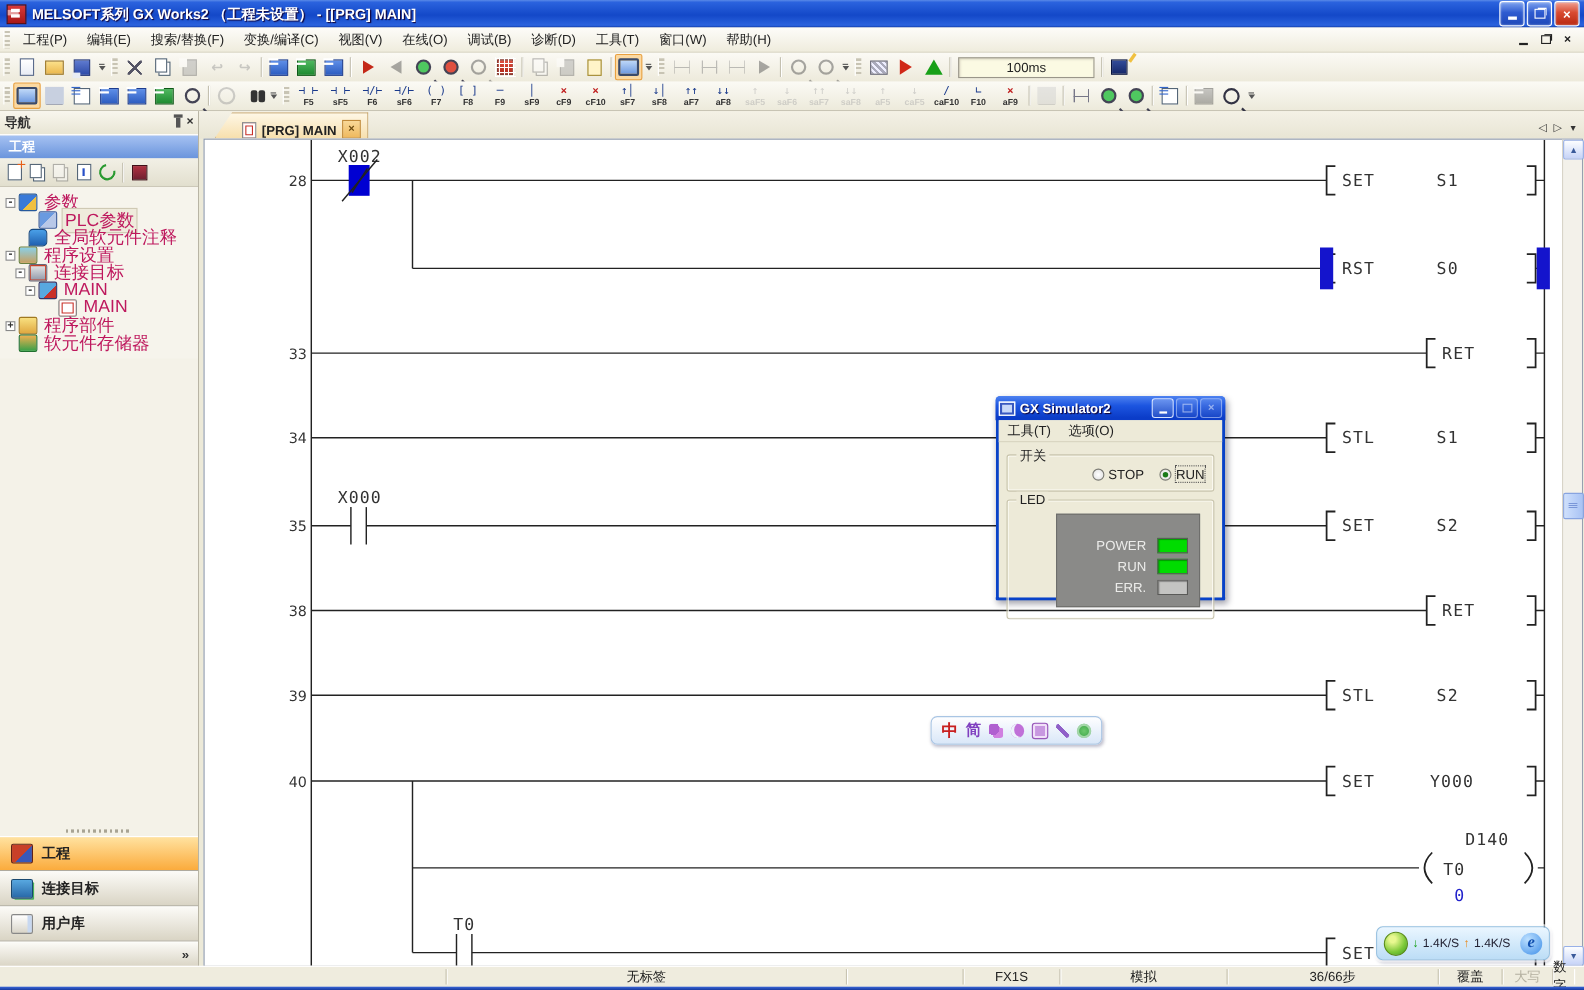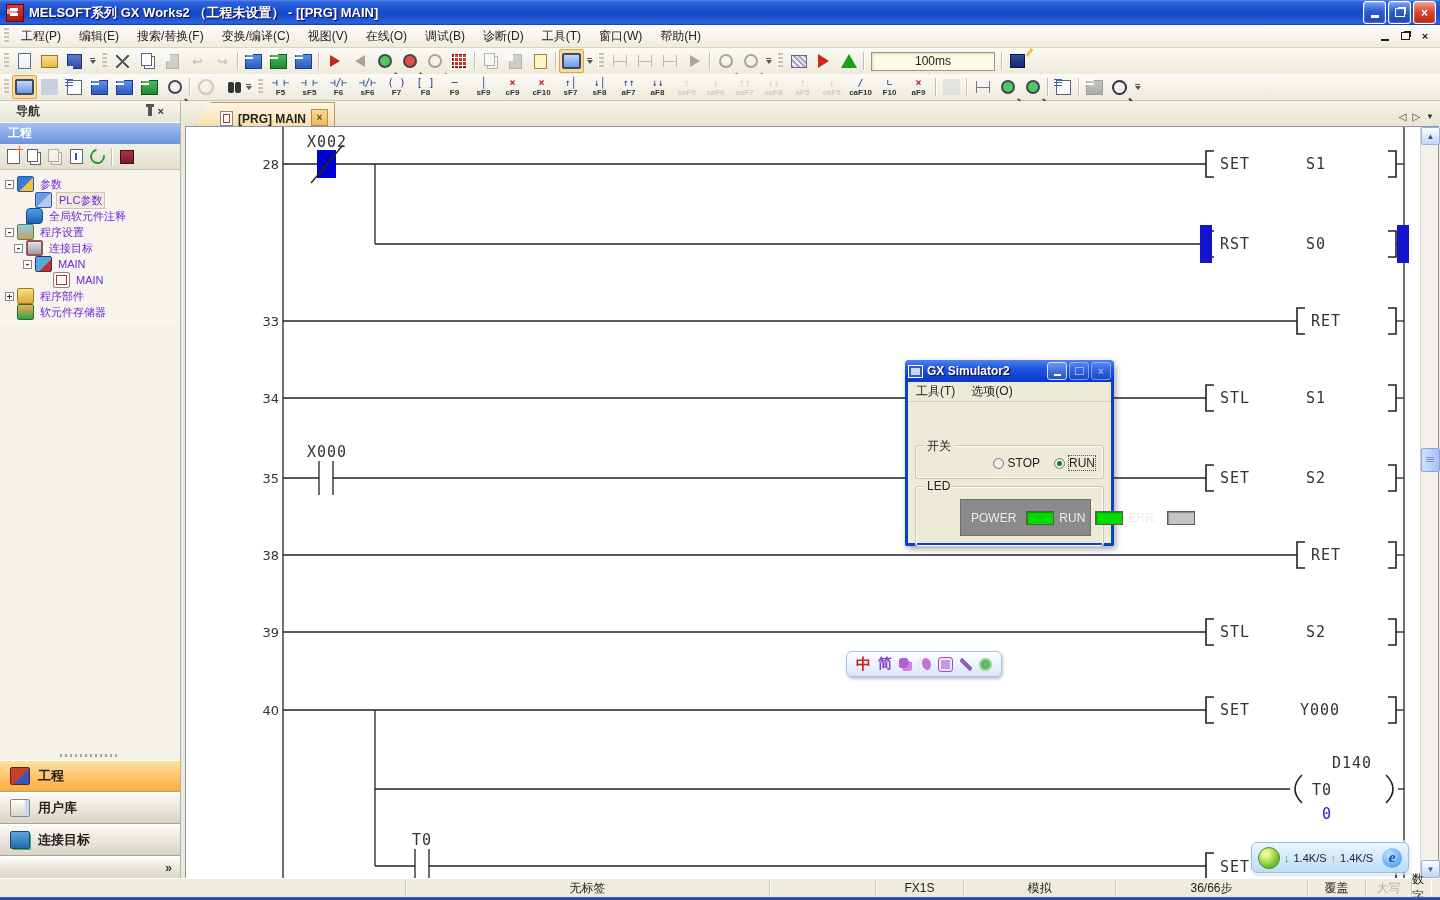--- a/index.html
+++ b/index.html
@@ -79,21 +79,21 @@
   .b-zoom::after{content:"";position:absolute;right:-4px;bottom:-4px;width:7px;height:2px;background:#334;transform:rotate(45deg);}
   #scan-time{width:122px;height:17px;background:#FBFAE3;border:1px solid #9A968A;box-shadow:inset 1px 1px 2px #D8D4C0;
     display:flex;align-items:center;justify-content:center;font-size:12px;margin:0 4px;}
   .fkey{width:27px;height:24px;display:flex;flex-direction:column;align-items:center;justify-content:center;border:1px solid transparent;}
   .fglyph{font-family:"DejaVu Sans Mono",monospace;font-size:10px;line-height:10px;color:#1A3A8C;white-space:nowrap;}
   .fglyph.red{color:#C02020;font-weight:bold;}
   .fklabel{font-size:8px;line-height:9px;color:#333;font-weight:bold;}
   .fkey.dis .fglyph,.fkey.dis .fklabel{color:#AAA69A;}
   
   #navpanel{position:absolute;left:0;top:101px;width:181px;bottom:21px;background:#F4F2E8;border-right:1px solid #B8B4A4;box-sizing:border-box;display:flex;flex-direction:column;}
-  #nav-titlebar{height:21px;display:flex;align-items:center;padding:0 16px;background:linear-gradient(#F8F6EE,#E8E5D4);}
+  #nav-titlebar{height:21px;display:flex;align-items:center;padding:0 4px;background:linear-gradient(#F8F6EE,#E8E5D4);}
   #nav-titlebar .cap{font-weight:bold;color:#333;}
   #nav-titlebar .tools{margin-left:auto;display:flex;gap:6px;align-items:center;}
   .pinico{width:4px;height:9px;background:#555;position:relative;}
   .pinico::after{content:"";position:absolute;left:-2px;top:-3px;width:8px;height:3px;background:#555;}
   .xico{font-size:11px;font-weight:bold;color:#333;line-height:11px;}
   #proj-header{height:21px;background:linear-gradient(#A6C2F2,#6A94DC);color:#fff;font-weight:bold;
     display:flex;align-items:center;padding:0 8px;border-top:1px solid #fff;}
   #nav-toolbar{height:25px;display:flex;align-items:center;gap:3px;padding:0 4px;background:linear-gradient(#F2F0E6,#E2DFCE);border-bottom:1px solid #CCC8B8;}
   .nico{width:18px;height:18px;display:flex;align-items:center;justify-content:center;}
   .n-new{width:11px;height:13px;background:#fff;border:1px solid #567;position:relative;}
@@ -113,21 +113,21 @@
   .ticon{flex:0 0 auto;width:15px;height:14px;margin-right:4px;border-radius:2px;}
   .parameter-icon{background:linear-gradient(135deg,#3A7AD8 55%,#F0C040 55%);border:1px solid #26589A;}
   .plc-parameter-icon{background:linear-gradient(135deg,#6A9AE0 50%,#B8C8E8 50%);border:1px solid #3A5A9A;}
   .comment-icon{background:linear-gradient(#4AA0E8,#2060B0);border:1px solid #164880;border-radius:4px 4px 4px 0;}
   .program-setting-icon{background:linear-gradient(#8AD0E8,#C8A060);border:1px solid #6A8040;}
   .exec-program-icon{background:linear-gradient(#E8E8E8,#9098A8);border:1px solid #667;box-shadow:inset 0 0 0 1px #C84028;}
   .program-block-icon{background:linear-gradient(135deg,#58A8E0 60%,#C83028 60%);border:1px solid #336;}
   .ladder-program-icon{background:#fff;border:1px solid #888;box-shadow:inset 0 0 0 2px #fff,inset 0 0 0 3px #C83028;}
   .program-parts-icon{background:linear-gradient(#F8E080,#E0A840);border:1px solid #A07820;}
   .device-memory-icon{background:linear-gradient(#F0B050,#38A048);border:1px solid #207030;}
-  .tlabel{font-size:11px;color:#6d28d9;padding:0 2px;}
+  .tlabel{font-size:16px;color:#be185d;padding:0 2px;}
   .tlabel.selected{background:#EFEBDC;border:1px solid #CFC9B4;}
   #nav-splitter{margin-top:auto;height:9px;display:flex;align-items:center;justify-content:center;}
   #nav-splitter::after{content:"";width:60px;height:3px;background:repeating-linear-gradient(90deg,#A8A494 0 2px,transparent 2px 5px);}
   .switch-btn{height:30px;display:flex;align-items:center;gap:8px;padding:0 10px;border-top:1px solid #FFF;
     border-bottom:1px solid #A8A498;background:linear-gradient(#FBFAF6,#D9D4C4);font-weight:bold;font-size:13px;}
   .switch-btn.active{background:linear-gradient(#FFE2A0,#FBAB3C);}
   .sw-ico{width:18px;height:16px;border-radius:2px;}
   .sw-proj{background:linear-gradient(135deg,#C84028 55%,#3858B8 55%);border:1px solid #602018;}
   .sw-lib{background:linear-gradient(#FFF,#D8D4C8);border:1px solid #888;box-shadow:inset -4px 0 0 #C8D8F0;}
   .sw-conn{background:linear-gradient(#58A8E0,#2868A8);border:1px solid #1A4870;box-shadow:2px 2px 0 -1px #48B058;}
@@ -167,29 +167,29 @@
   #sim-icon{width:13px;height:11px;background:#C8D8F8;border:1px solid #fff;box-shadow:inset 0 0 0 2px #3858C0;}
   #sim-title .cap{color:#fff;font-weight:bold;font-size:12px;text-shadow:1px 1px 1px #103;}
   #sim-btns{margin-left:auto;display:flex;gap:2px;}
   .sbtn2{width:18px;height:16px;border-radius:3px;border:1px solid #D8E4FF;display:flex;align-items:center;justify-content:center;color:#fff;font-size:10px;font-weight:bold;
     background:linear-gradient(#6A94F0,#2450C8);}
   .sbtn2 .mini{width:7px;height:2px;background:#fff;margin-top:7px;}
   .sbtn2 .rest{width:7px;height:6px;border:1px solid #fff;}
   .sbtn2.dim{opacity:.55;}
   #sim-menu{height:19px;display:flex;align-items:center;background:#EDEAD8;border-bottom:1px solid #D8D4C0;}
   #sim-menu span{padding:2px 8px;}
-  #sim-body{padding:4px 7px;margin-top:32px;}
+  #sim-body{padding:4px 7px;}
   .groupbox{position:relative;border:1px solid #C9C5AE;border-radius:3px;box-shadow:inset 0 0 0 1px #FDFCF6;margin-top:7px;padding:8px 6px 6px;}
   .groupbox .legend{position:absolute;left:8px;top:-8px;background:#EDEAD8;padding:0 3px;font-size:12px;}
   #switch-row{display:flex;justify-content:flex-end;gap:14px;padding:2px 2px 2px 0;}
   .radio-opt{display:flex;align-items:center;gap:4px;}
   .rdot{width:11px;height:11px;border-radius:50%;background:radial-gradient(#FFF,#DDD);border:1px solid #7A7A74;box-sizing:border-box;position:relative;}
   .rdot.checked::after{content:"";position:absolute;left:2px;top:2px;width:5px;height:5px;border-radius:50%;background:#1A7A1A;}
   .rlabel.focused{outline:1px dotted #555;}
-  #led-panel{margin:4px 6px 4px 38px;background:#8A8A88;border:1px solid #6E6E6C;padding:11px 10px 10px;display:flex;gap:5px;}
+  #led-panel{margin:4px 6px 4px 38px;background:#8A8A88;border:1px solid #6E6E6C;padding:21px 10px 10px;display:flex;flex-direction:column;gap:5px;}
   .led-row{display:flex;align-items:center;justify-content:flex-end;gap:10px;}
   .led-label{color:#ECECEA;font-size:12px;}
   .lamp{width:26px;height:12px;border:1px solid #5A5A58;box-shadow:inset 1px 1px 1px rgba(0,0,0,.3);}
   .lamp.on{background:#00DC00;} .lamp.off{background:#C4C4C2;}
   
   #imebar{position:absolute;left:846px;top:651px;width:156px;height:26px;z-index:60;border-radius:6px;
     background:linear-gradient(#FEFEFF,#D9E7F8);border:1px solid #A9C5E4;box-shadow:1px 2px 3px rgba(0,0,60,.25);
     display:flex;align-items:center;gap:7px;padding:0 9px;box-sizing:border-box;}
   #ime-lang{color:#C82020;font-weight:bold;font-size:15px;}
   #ime-charset{color:#8040C0;font-weight:bold;font-size:14px;}
@@ -605,26 +605,26 @@
         </div>
         </div>
     </div>
     <div id="nav-splitter"></div>
     <div>
         <div class="switch-btn active">
         <span class="sw-ico sw-proj"></span>
         <span>工程</span>
       </div>
         <div class="switch-btn">
+        <span class="sw-ico sw-conn"></span>
+        <span>连接目标</span>
+      </div>
+        <div class="switch-btn">
         <span class="sw-ico sw-lib"></span>
         <span>用户库</span>
-      </div>
-        <div class="switch-btn">
-        <span class="sw-ico sw-conn"></span>
-        <span>连接目标</span>
       </div>
       </div>
     <div id="nav-chevbar">
       <span>»</span>
     </div>
   </div>
 
   <div id="docarea">
     <div id="tabstrip">
       <div id="doc-tab">

